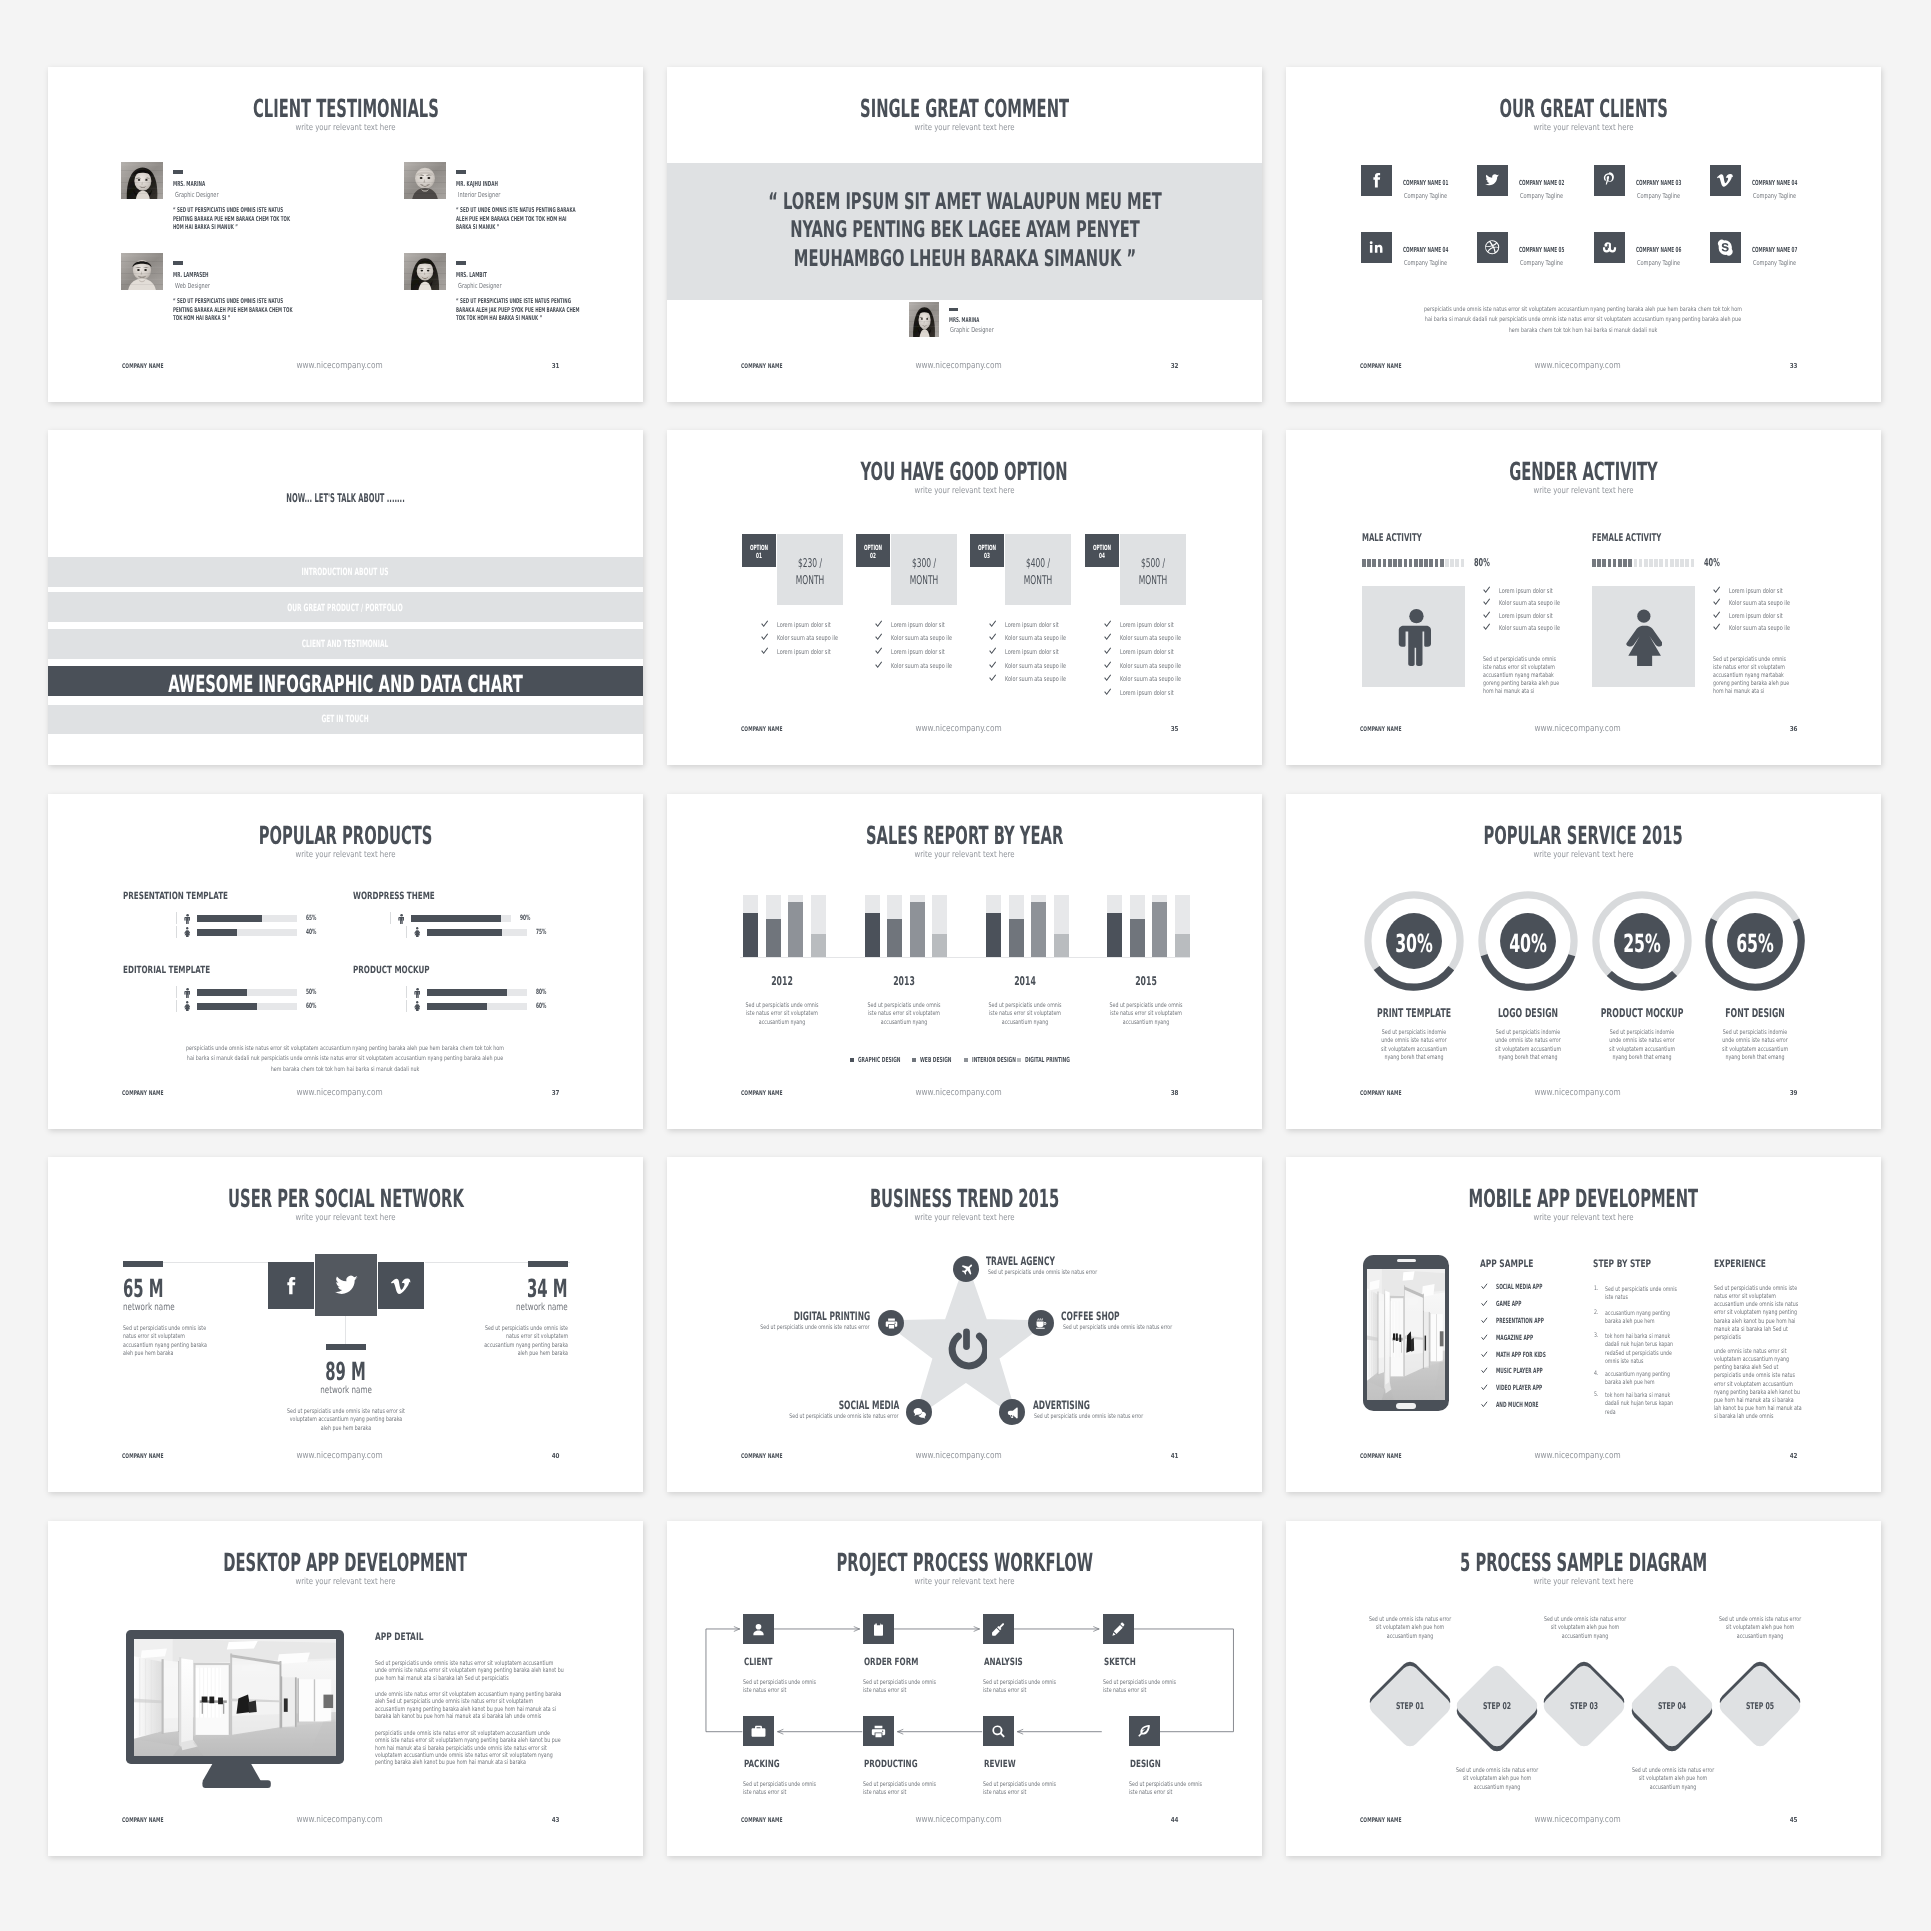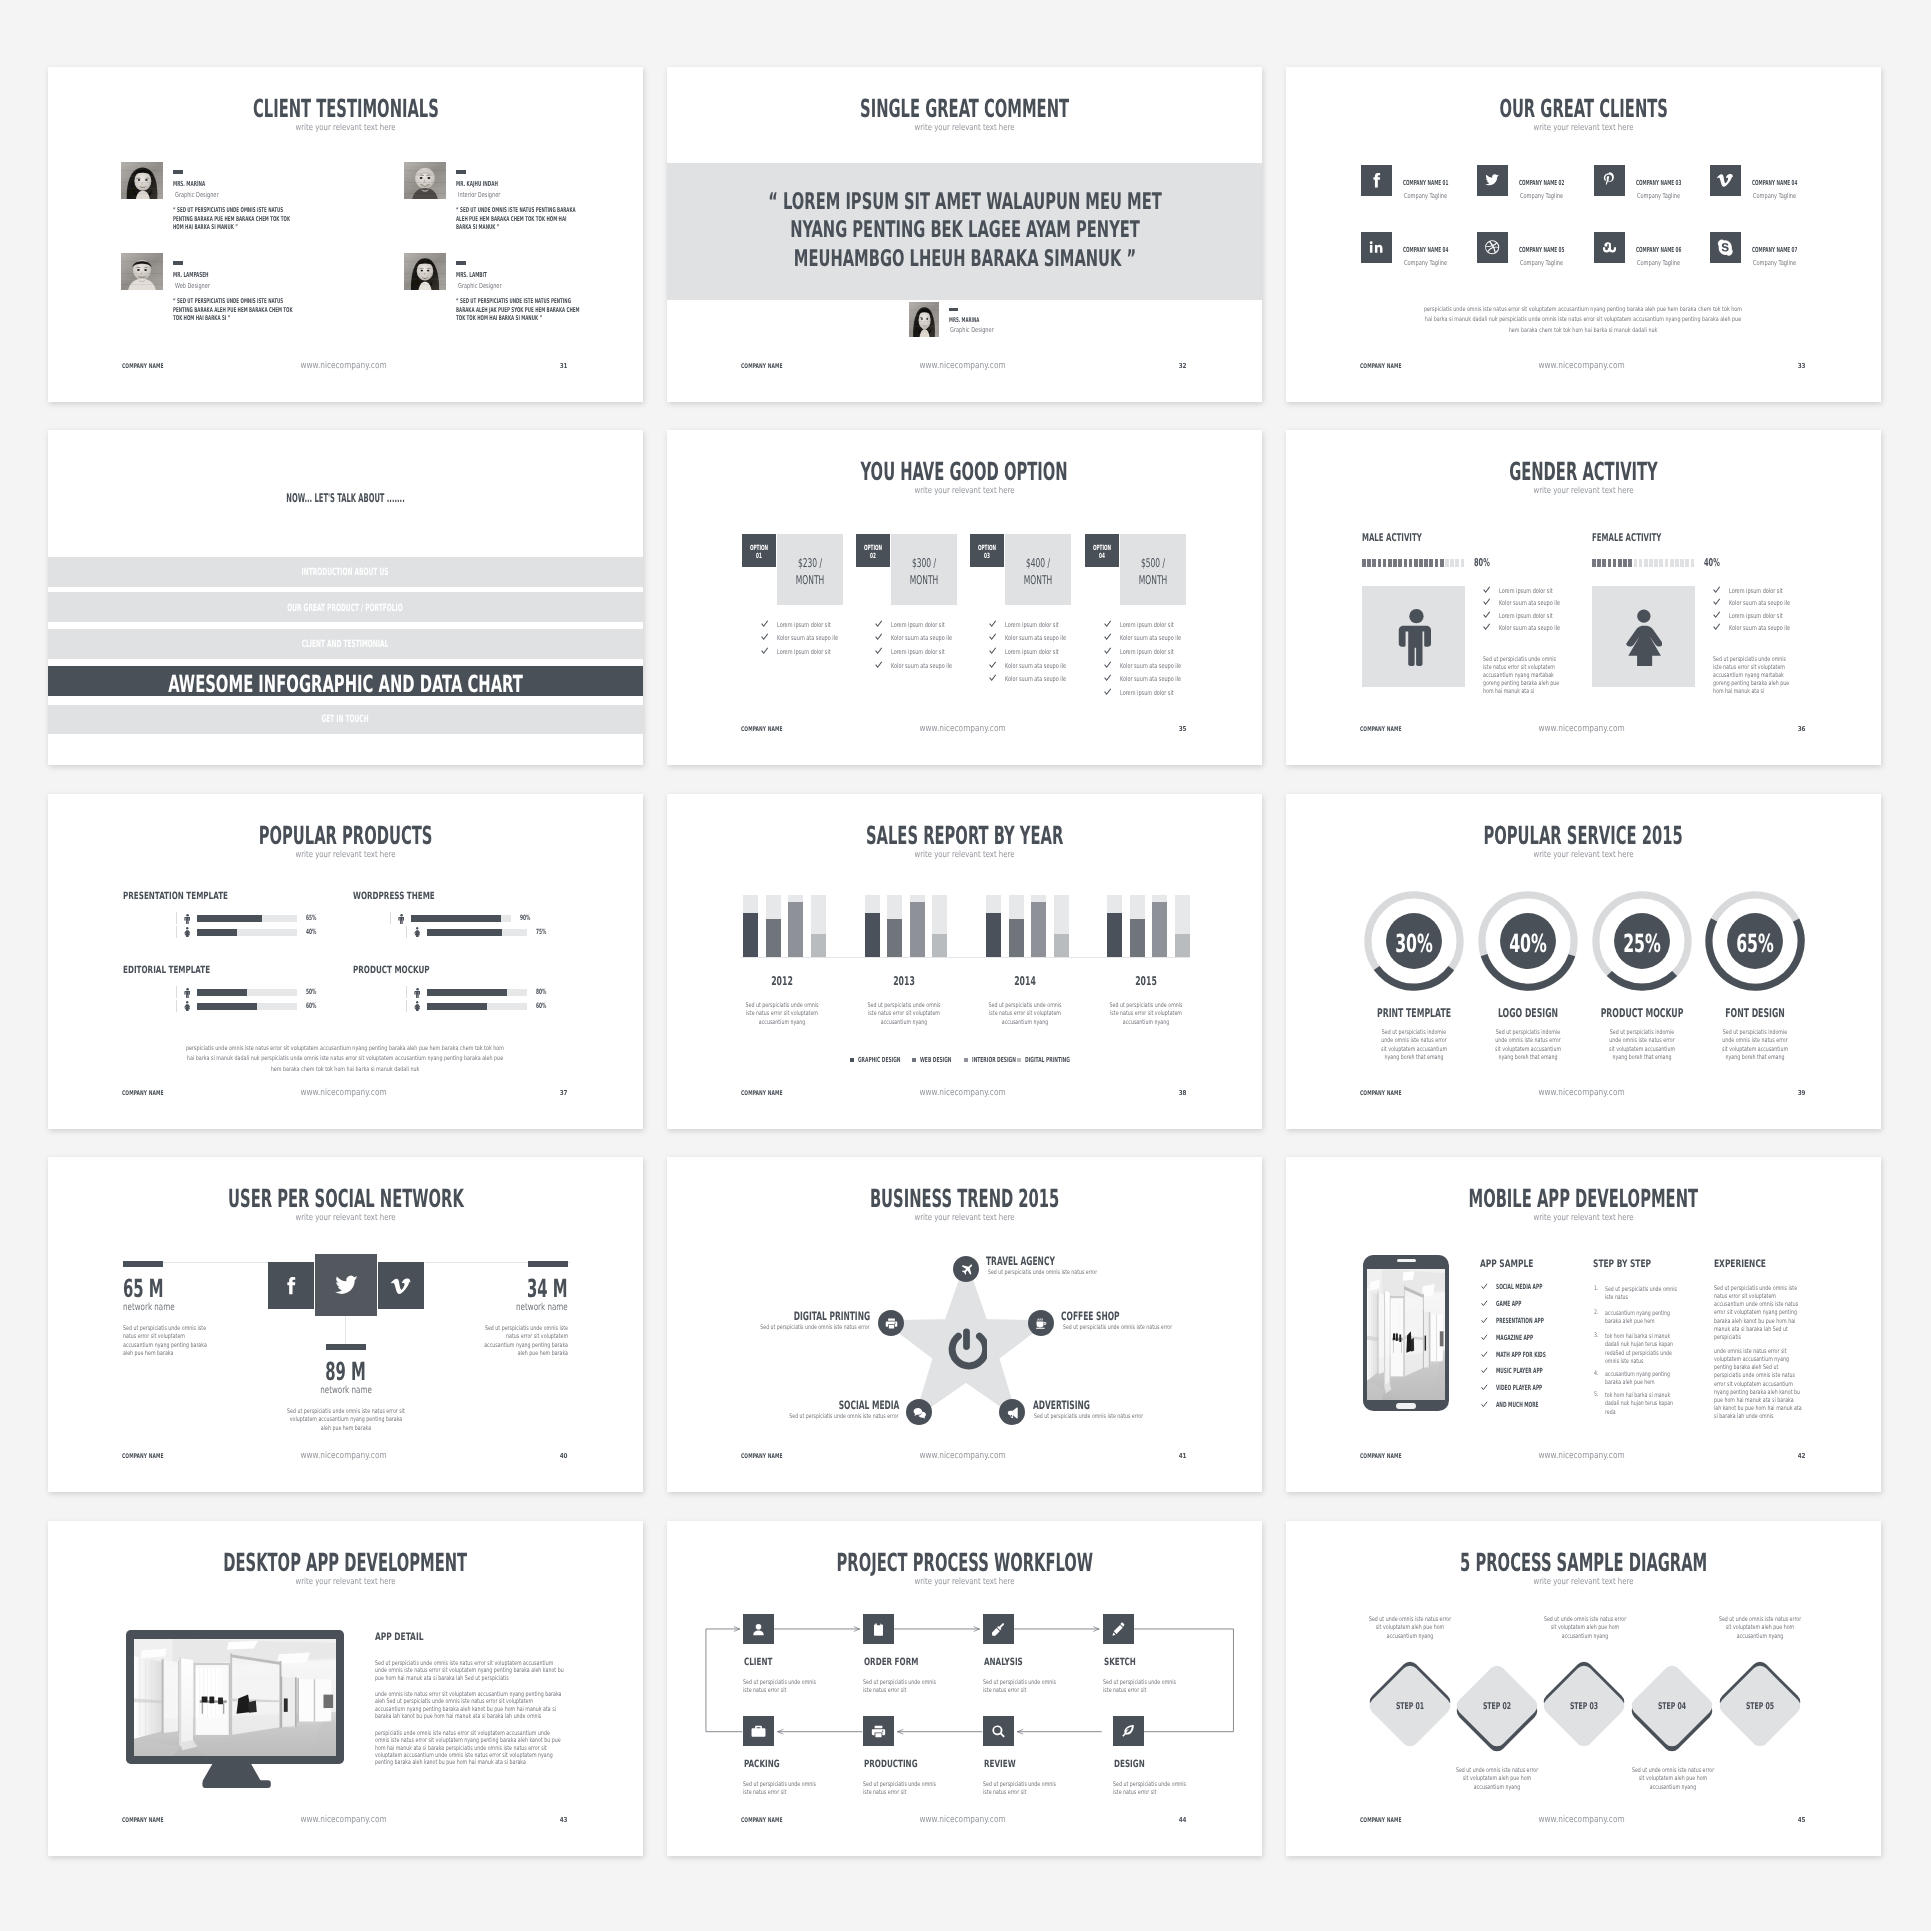--- a/index.html
+++ b/index.html
@@ -10,21 +10,21 @@
   #deck{position:relative;width:1931px;height:1931px;}
   .slide{position:absolute;width:595px;height:335px;background:#fff;
          box-shadow:1px 1.9px 5.8px rgba(0,0,0,0.15);overflow:hidden;}
   
   .s-title{position:absolute;left:0;right:0;text-align:center;font-weight:700;
            color:#494f57;white-space:nowrap;font-size:25px;line-height:1;}
   .s-title > span{display:inline-block;transform:scaleX(0.655);transform-origin:center;}
   .s-sub{position:absolute;left:0;right:0;text-align:center;font-size:8.7px;
          color:#92969c;font-stretch:normal;line-height:1;}
   .s-sub > span{display:inline-block;transform:scaleX(0.80);transform-origin:center;}
-  .s-foot{position:absolute;top:296px;left:0;right:4px;height:9.7px;}
+  .s-foot{position:absolute;top:296px;left:0;right:12px;height:9.7px;}
   .s-foot .fc{position:absolute;left:74px;top:0;font-size:6.4px;font-weight:700;color:#4a5058;line-height:1;letter-spacing:0.1px;}
   .s-foot .fc>span{display:inline-block;transform:scaleX(0.77);transform-origin:left top;}
   .s-foot .fu{position:absolute;left:0;right:0;top:-1.5px;text-align:center;font-size:9px;
               color:#92969c;font-stretch:normal;line-height:1;}
   .s-foot .fu>span{display:inline-block;transform:scaleX(0.82);transform-origin:center top;}
   .s-foot .fp{position:absolute;right:71px;top:0;font-size:6.8px;font-weight:700;color:#4a5058;line-height:1;}
   .s-foot .fp>span{display:inline-block;transform:scaleX(0.92);transform-origin:right top;}
   .reg{font-stretch:normal;}
 </style>
 </head>
@@ -1367,21 +1367,21 @@
   </div>
   <div style="position:absolute;left:316px;top:195px;width:92px;height:92px;">
     <div style="position:absolute;left:0;top:0;width:31px;height:30px;background:#4a5058;display:flex;align-items:center;justify-content:center;">
           <svg width="15" height="15" viewBox="0 0 17 17" fill="#fff" style="display:block;">
             <path d="M7.2 1.6a5.6 5.6 0 1 0 3.36 10.08l3.6 3.6 1.5-1.5-3.54-3.54A5.6 5.6 0 0 0 7.2 1.6zm0 1.9a3.7 3.7 0 1 1 0 7.4 3.7 3.7 0 0 1 0-7.4z"></path>
           </svg>
         </div>
     <div class="" style="position:absolute;left:0.5px;top:44px;font-size:10px;font-weight:700;color:#4a5058;line-height:1;white-space:nowrap;text-align:left;transform-origin:left top;transform:scaleX(0.8);">REVIEW</div>
     <div class="reg" style="position:absolute;left:0.2px;top:64px;font-size:6.4px;font-weight:400;color:#71757b;line-height:1.32;width:104px;text-align:left;transform-origin:left top;transform:scaleX(0.74);">Sed ut perspiciatis unde omnis iste natus error sit</div>
   </div>
-  <div style="position:absolute;left:446px;top:195px;width:92px;height:92px;">
+  <div style="position:absolute;left:462px;top:195px;width:92px;height:92px;">
     <div style="position:absolute;left:0;top:0;width:31px;height:30px;background:#4a5058;display:flex;align-items:center;justify-content:center;">
           <svg width="15" height="15" viewBox="0 0 17 17" fill="#fff" style="display:block;">
             <path d="M14.6 1.3c-1.7-.5-6.2.4-8.6 2.8C3.9 6.2 3.5 8.5 4 10.6L1.4 13.2l1.2 1.2 2.6-2.6c2 .5 4.3.1 6.4-2 2.4-2.4 3.3-6.9 2.8-8.6zM6.4 10.2c-.1-.5-.1-1.1 0-1.7l2.9-2.9-3.5 1.5c.3-.6.7-1.2 1.2-1.7 1.3-1.3 3.6-2.1 5.3-2.4-.3 1.7-1.1 4-2.4 5.3-.9.9-2 1.5-3.5 1.9z"></path>
           </svg>
         </div>
     <div class="" style="position:absolute;left:0.5px;top:44px;font-size:10px;font-weight:700;color:#4a5058;line-height:1;white-space:nowrap;text-align:left;transform-origin:left top;transform:scaleX(0.8);">DESIGN</div>
     <div class="reg" style="position:absolute;left:0.2px;top:64px;font-size:6.4px;font-weight:400;color:#71757b;line-height:1.32;width:104px;text-align:left;transform-origin:left top;transform:scaleX(0.74);">Sed ut perspiciatis unde omnis iste natus error sit</div>
   </div>
   <div class="s-foot">
     <div class="fc"><span>COMPANY NAME</span></div>

